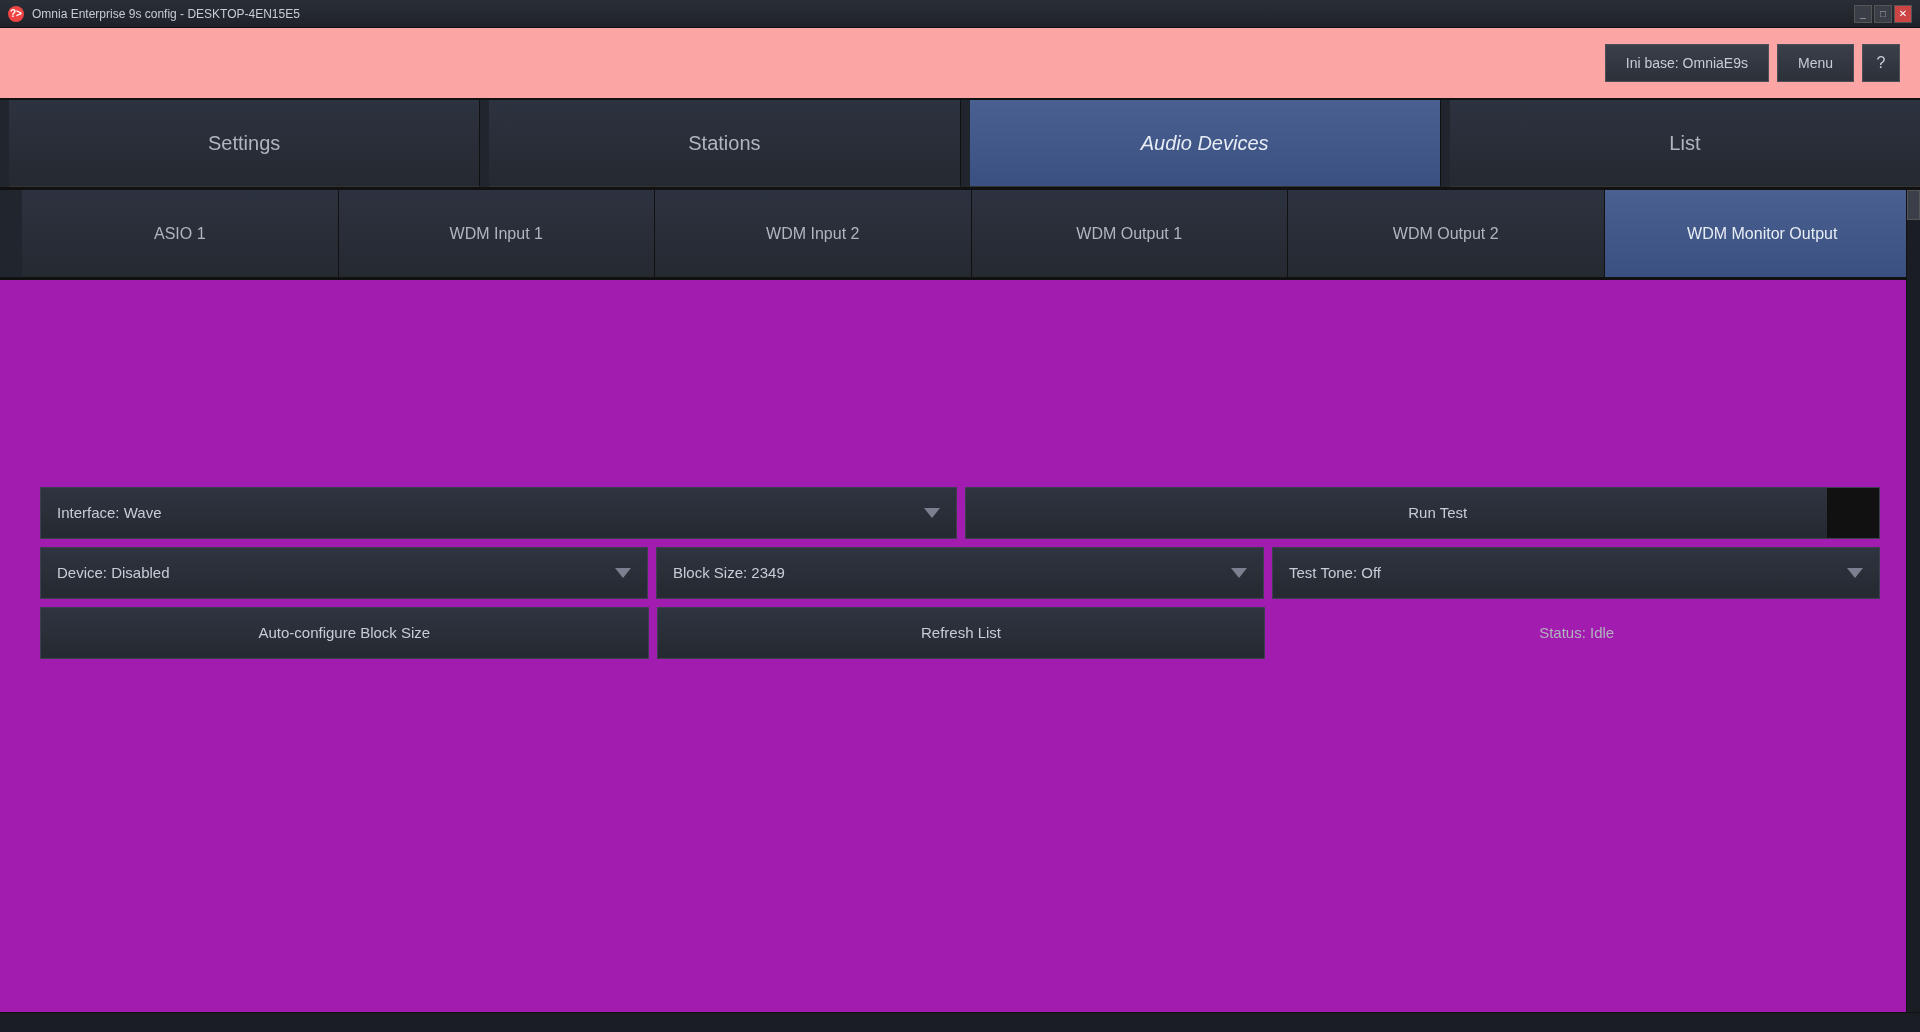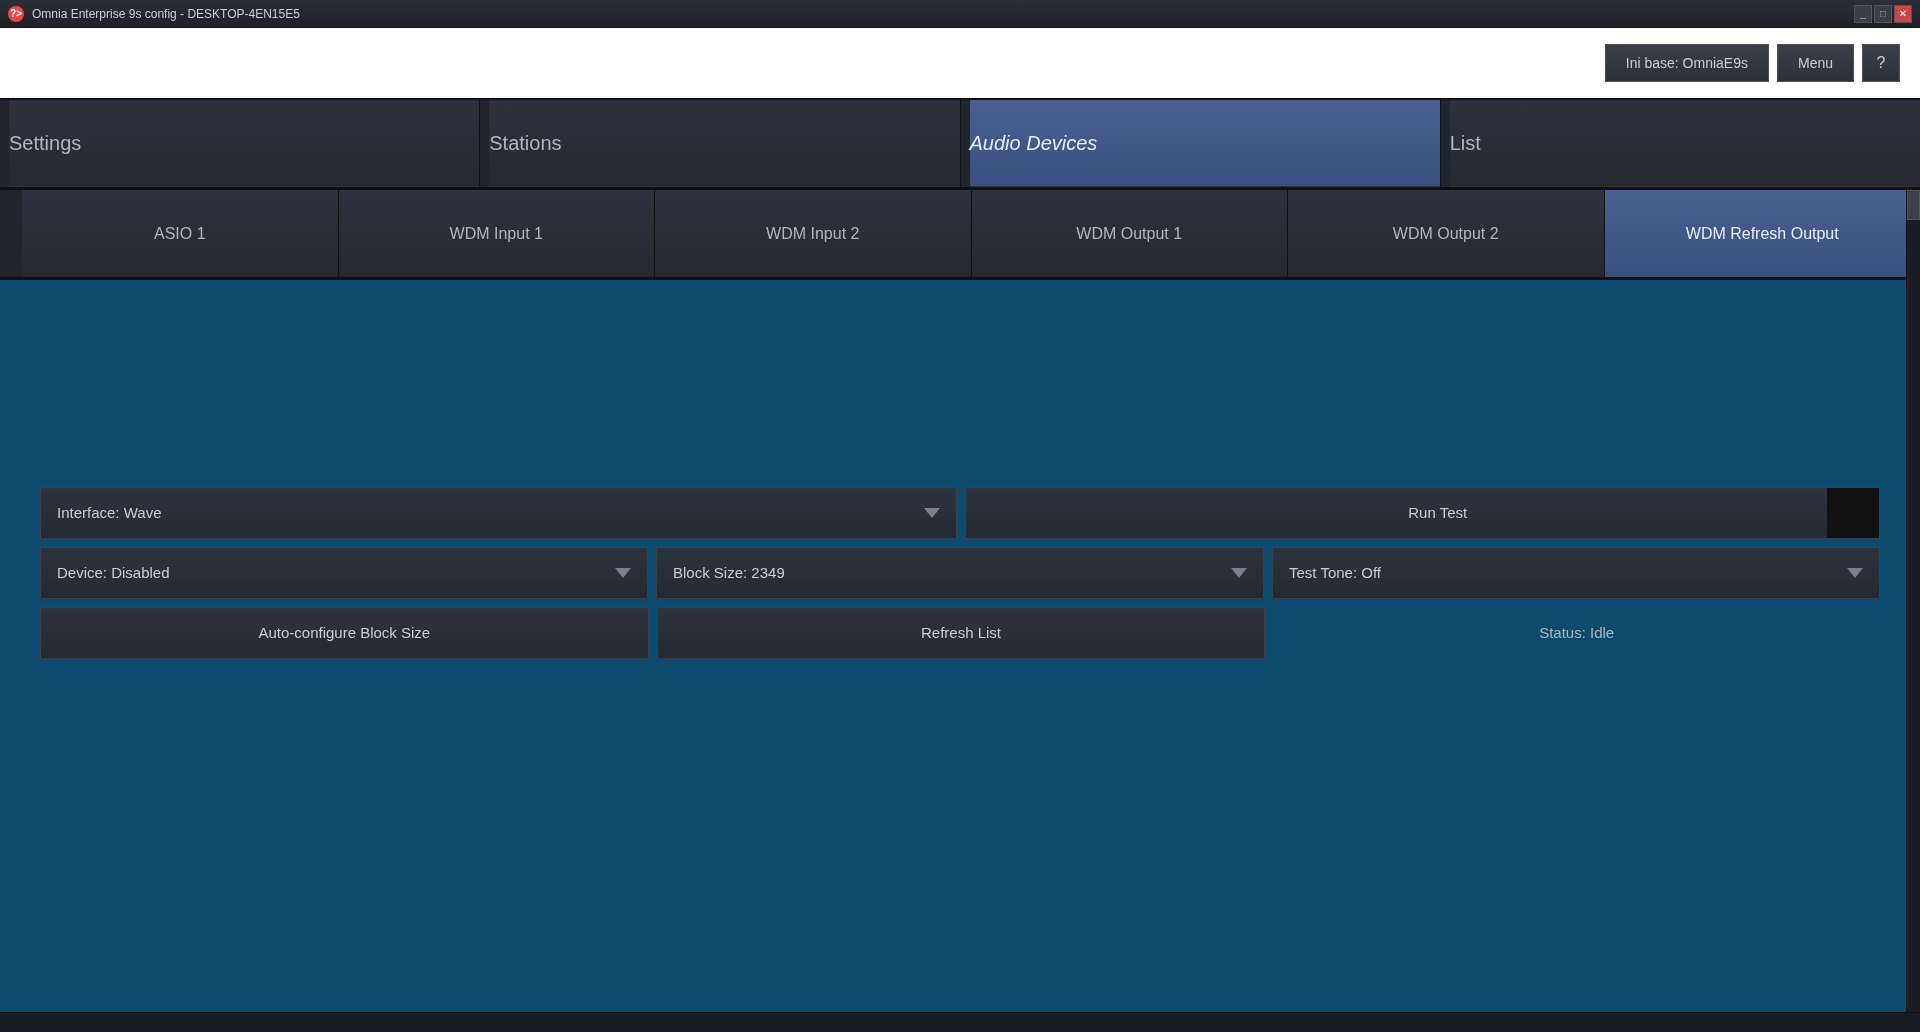--- a/index.html
+++ b/index.html
@@ -61,21 +61,21 @@
       align-items: center;
       justify-content: center;
       font-size: 10px;
       color: #aaa;
       cursor: pointer;
     }
 
     
     .header-area {
       height: 72px;
-      background: #ffffff;
+      background: #fca5a5;
       display: flex;
       align-items: center;
       justify-content: flex-end;
       padding: 0 20px;
       gap: 8px;
       border-bottom: 2px solid #111;
     }
 
     .header-btn {
       height: 38px;
@@ -108,20 +108,21 @@
       display: flex;
       height: 90px;
       background: #21252d;
       border-bottom: 3px solid #111;
     }
 
     .main-tab {
       flex: 1;
       display: flex;
       align-items: center;
+      justify-content: center;
       font-size: 20px;
       color: #b0b5be;
       cursor: pointer;
       background: linear-gradient(180deg, #2d3240 0%, #252930 100%);
       border-right: 1px solid #111;
       border-bottom: 1px solid #333;
       transition: background 0.1s;
       margin-left: 9px;
     }
 
@@ -165,21 +166,21 @@
       background: linear-gradient(180deg, #4a6090 0%, #3a5080 100%);
       color: #e8edf5;
     }
 
     
     .content-area {
       padding: 20px;
       display: flex;
       flex-direction: column;
       gap: 0;
-      background: #0c4a6e;
+      background: #a21caf;
       height: calc(1032px - 28px - 72px - 90px - 90px);
     }
 
     .spacer {
       flex: 1;
     }
 
     .controls-section {
       display: flex;
       flex-direction: column;
@@ -321,21 +322,21 @@
   <div class="sub-tab">
     <span>WDM Input 2</span>
   </div>
   <div class="sub-tab">
     <span>WDM Output 1</span>
   </div>
   <div class="sub-tab">
     <span>WDM Output 2</span>
   </div>
   <div class="sub-tab active">
-    <span>WDM Refresh Output</span>
+    <span>WDM Monitor Output</span>
   </div>
 </div>
 
 <div class="content-area">
   <div class="spacer"></div>
 
   <div class="controls-section">
 
     <div class="controls-row">
       <button class="dropdown-btn">

